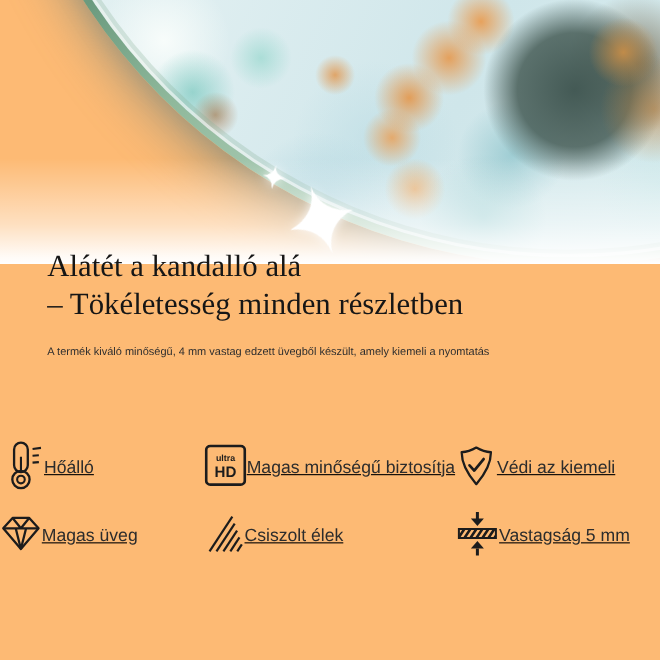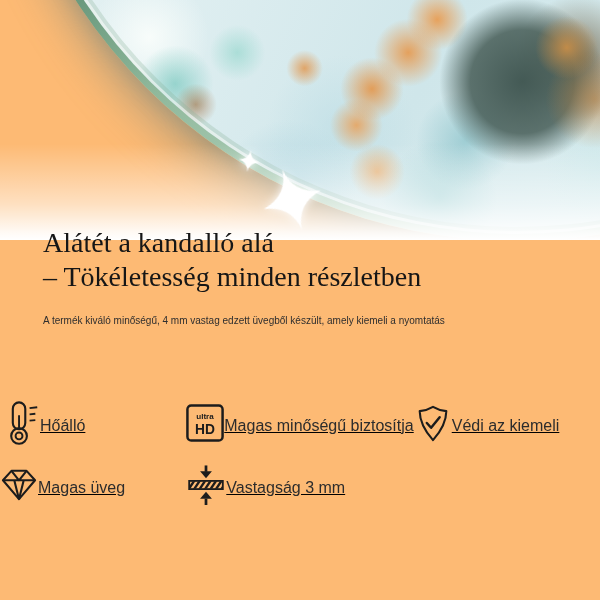--- a/index.html
+++ b/index.html
@@ -153,34 +153,46 @@
     <div class="feature">
       <div class="icon-box">
         <svg class="ic" width="38" height="34" viewBox="0 0 40 36" stroke-width="2" stroke-linejoin="round">
           <path d="M12 3 L28 3 L37 13 L20 33 L3 13 Z"></path>
           <path d="M3 13 L37 13 M12 3 L20 13 L28 3 M15 13 L20 33 M25 13 L20 33"></path>
         </svg>
       </div>
       <div class="feature-label">Magas üveg</div>
     </div>
 
+    <div class="feature">
+      <div class="icon-box">
+        <svg class="ic" width="36" height="36" viewBox="0 0 40 40" stroke-width="3.8">
+          <path d="M5 38 L28 3"></path>
+          <path d="M12 38 L30.4 10"></path>
+          <path d="M19 38 L32.8 17"></path>
+          <path d="M26 38 L35.2 24"></path>
+          <path d="M33 38 L37.6 31"></path>
+        </svg>
+      </div>
+      <div class="feature-label">Csiszolt élek</div>
+    </div>
 
     <div class="feature">
       <div class="icon-box">
         <svg class="ic" width="40" height="42" viewBox="0 0 44 46">
           <line x1="22" y1="1.5" x2="22" y2="8.5" stroke-width="3"></line>
           <path class="fill" d="M15.5 8 L28.5 8 L22 15.5 Z"></path>
           <clipPath id="barclip">
               <rect x="4" y="19" width="36" height="8"></rect>
             </clipPath>
           <g clip-path="url(#barclip)" stroke-width="2.6">
             <path d="M2 29 L10 17 M8 29 L16 17 M14 29 L22 17 M20 29 L28 17 M26 29 L34 17 M32 29 L40 17 M38 29 L46 17"></path>
           </g>
           <rect x="3.5" y="18.5" width="37" height="9" stroke-width="2"></rect>
           <path class="fill" d="M15.5 38 L28.5 38 L22 30.5 Z"></path>
           <line x1="22" y1="38" x2="22" y2="45" stroke-width="3"></line>
         </svg>
       </div>
-      <div class="feature-label">Vastagság 3 mm</div>
+      <div class="feature-label">Vastagság 5 mm</div>
     </div>
 
   </div>
 </div>
 
 </body></html>

